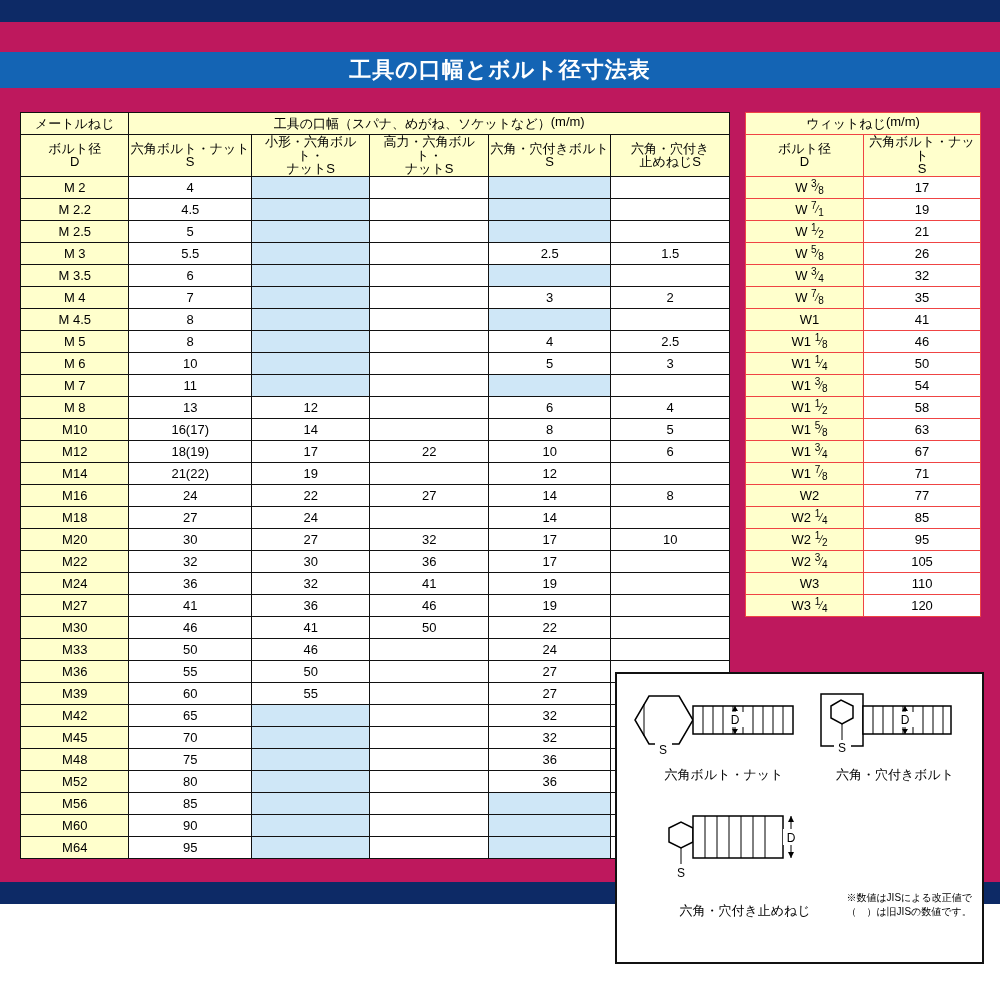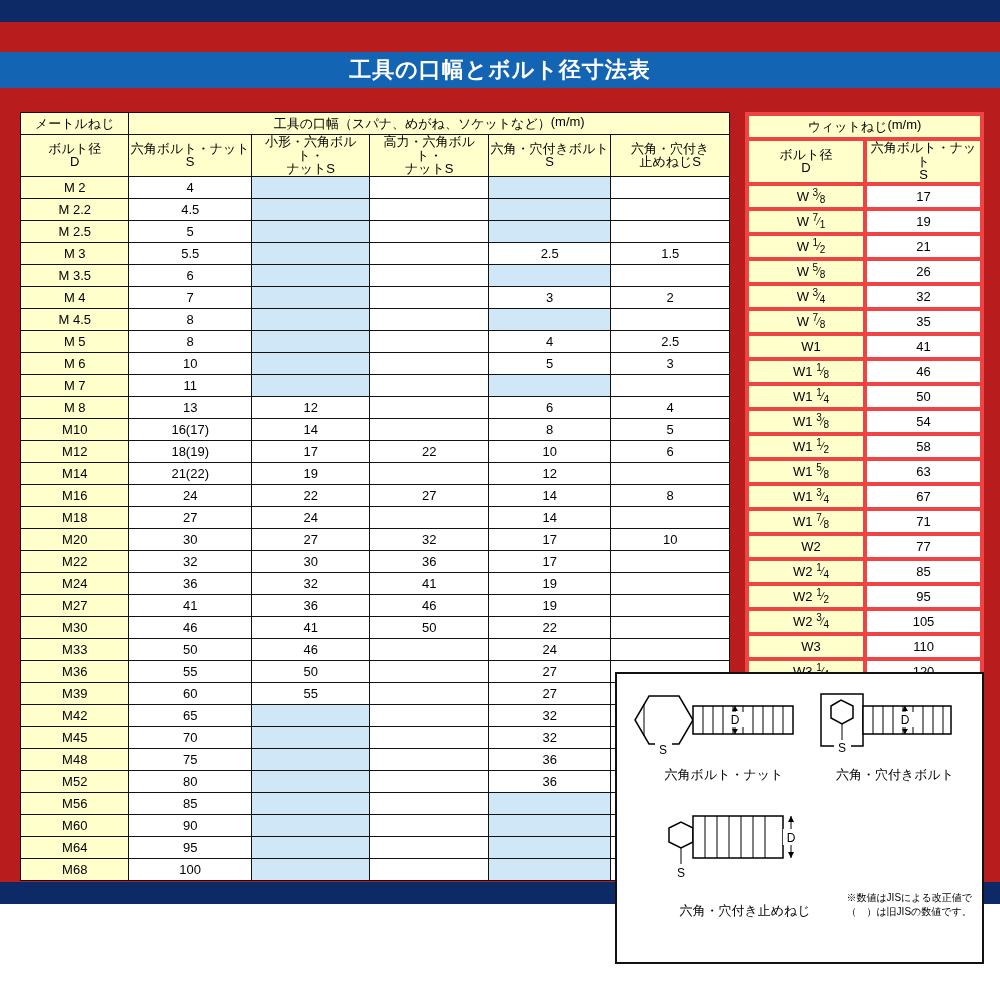--- a/index.html
+++ b/index.html
@@ -5,21 +5,21 @@
   html,body{margin:0;padding:0;}
   body{
     width:1000px;height:1000px;
     background:#ffffff;
     font-family:"Liberation Sans", sans-serif;
     position:relative;
     overflow:hidden;
   }
   .page{
     position:absolute;left:0;top:0;width:1000px;height:904px;
-    background:#b91c1c;
+    background:#be185d;
   }
   .topbar{
     position:absolute;left:0;top:0;width:1000px;height:22px;
     background:#0d2a66;
   }
   .bottombar{
     position:absolute;left:0;bottom:0;width:1000px;height:22px;
     background:#0d2a66;
   }
   .title-band{
@@ -51,21 +51,21 @@
   .hdr-sm{font-size:12px;line-height:1.05;}
   .blue{background:#cfe7f7 !important;}
   .colD{background:#ffffcc !important;margin-top:33px;}
 
   
   .wit-table{
     position:absolute;left:745px;top:112px;width:235px;
     border-collapse:collapse;table-layout:fixed;
   }
   .wit-table td{
-    border:4px solid #ef4444;font-size:13px;text-align:center;padding:0;height:21px;
+    border:1px solid #ef4444;font-size:13px;text-align:center;padding:0;height:21px;
     background:#fff;color:#000;
   }
   .wit-table .hdr{background:#ffffcc !important;}
   .wit-table .wcol{background:#ffffcc;}
   .frac{display:inline-block;font-size:10px;vertical-align:0.1em;}
   .frac sup{font-size:10px;}
   .frac sub{font-size:10px;}
   .wname{display:inline-block;min-width:60px;text-align:center;padding-left:10px;}
 
   
@@ -372,28 +372,20 @@
           <td class="colD">M60</td>
           <td>90</td>
           <td class="blue"></td>
           <td></td>
           <td class="blue"></td>
           <td></td>
         </tr>
         <tr>
           <td class="colD">M64</td>
           <td>95</td>
-          <td class="blue"></td>
-          <td></td>
-          <td class="blue"></td>
-          <td></td>
-        </tr>
-        <tr>
-          <td class="colD">M68</td>
-          <td>100</td>
           <td class="blue"></td>
           <td></td>
           <td class="blue"></td>
           <td></td>
         </tr>
       </tbody>
   </table>
 
   <table class="wit-table">
     <colgroup>

